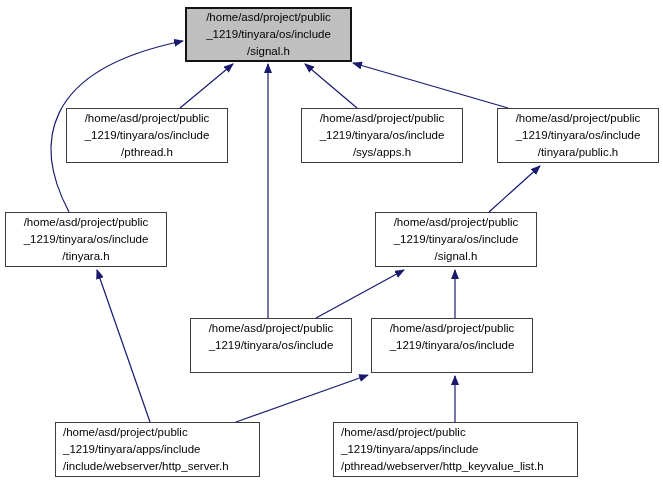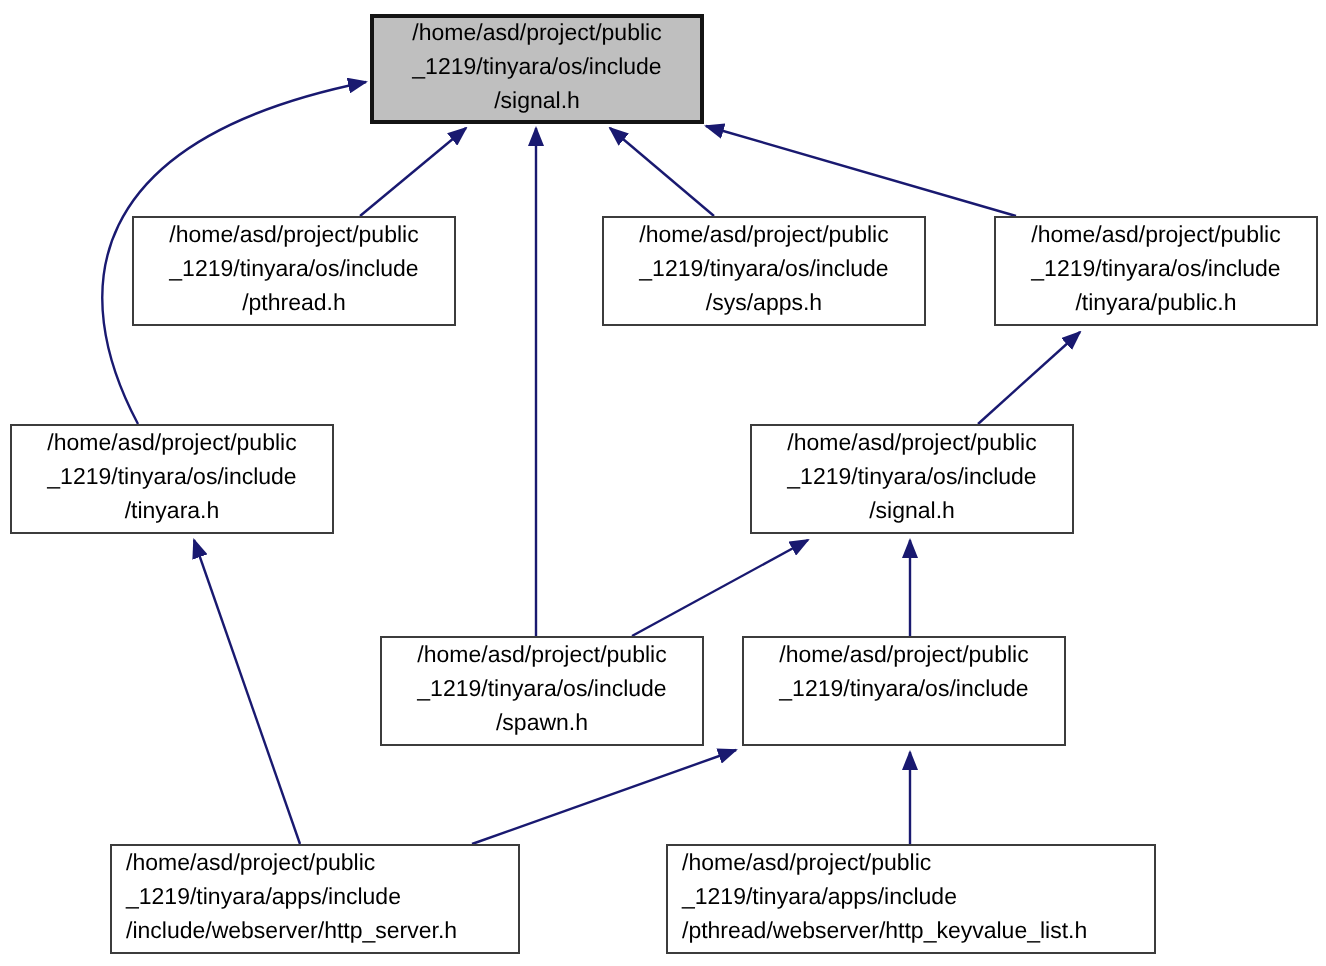--- a/index.html
+++ b/index.html
@@ -106,21 +106,20 @@
 
   <div class="node n-sched">
     <span>/home/asd/project/public</span>
     <span>_1219/tinyara/os/include</span>
     <span>/signal.h</span>
   </div>
 
   <div class="node n-spawn">
     <span>/home/asd/project/public</span>
     <span>_1219/tinyara/os/include</span>
-    <span>/spawn.h</span>
   </div>
 
   <div class="node n-stdio">
     <span>/home/asd/project/public</span>
     <span>_1219/tinyara/os/include</span>
   </div>
 
   <div class="node leftalign n-httpserv">
     <span>/home/asd/project/public</span>
     <span>_1219/tinyara/apps/include</span>

